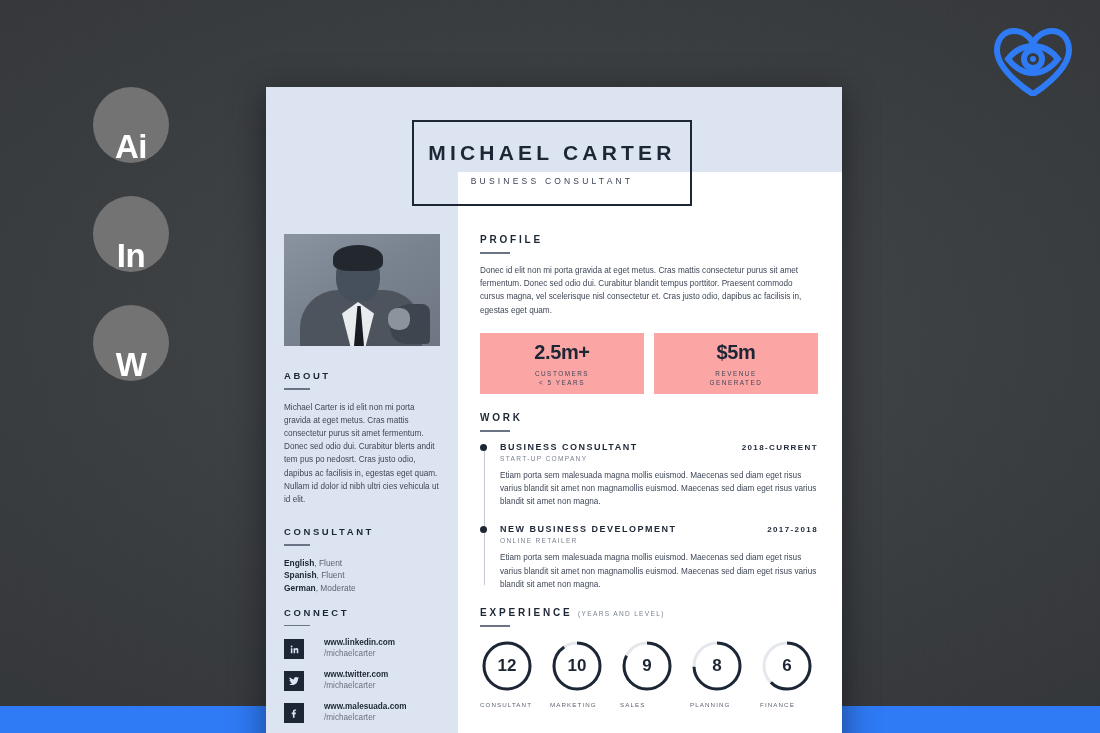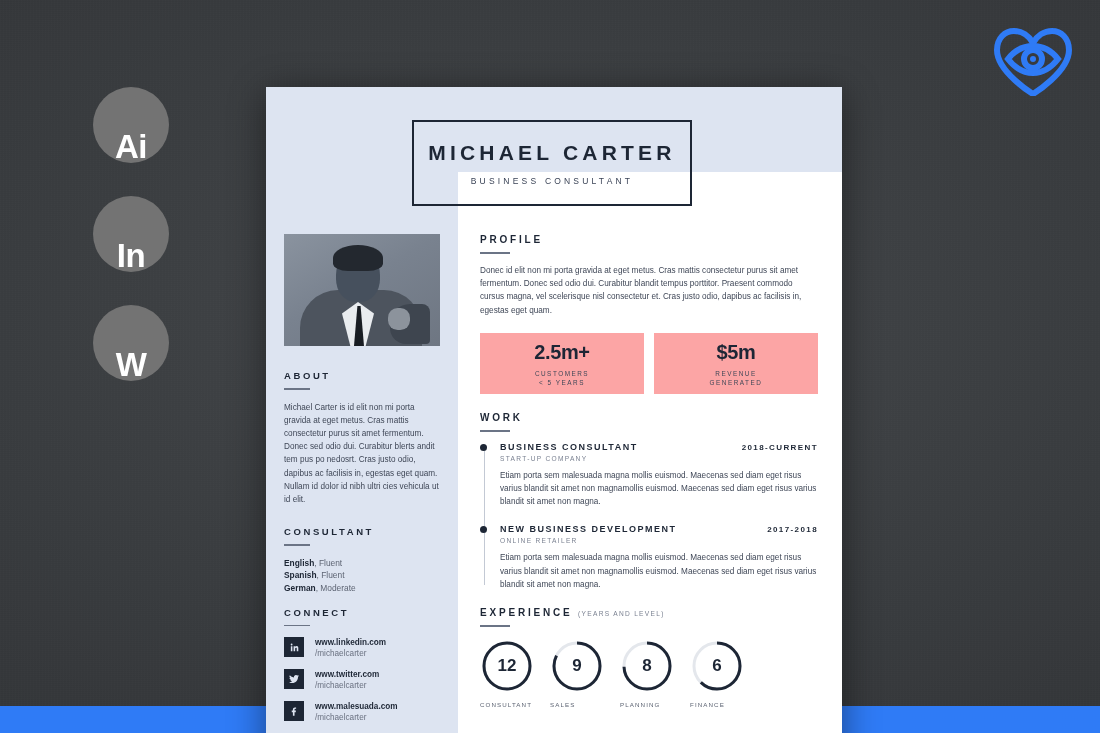--- a/index.html
+++ b/index.html
@@ -190,22 +190,22 @@
     font-size: 8.2px;
     line-height: 13.2px;
     color: #3f4757;
   }
 
   .lang-row { font-size: 8.4px; line-height: 12.6px; color: #5d6473; }
   .lang-row b { color: #1d2635; }
 
   .connect-row {
     display: flex;
-    align-items: flex-start;
-    gap: 11px;
+    align-items: flex-end;
+    gap: 20px;
     margin-bottom: 10px;
   }
   .sico {
     width: 20px; height: 20px;
     background: #1d2635;
     color: #dde4f1;
     display: flex;
     align-items: center;
     justify-content: center;
     flex: none;
@@ -452,20 +452,30 @@
                 <circle cx="27" cy="27" r="23" fill="none" stroke="#1d2635" stroke-width="3" stroke-dasharray="144.51 0.00" transform="rotate(-90 27 27)" stroke-linecap="butt"></circle>
               </svg>
               <div class="exp-num">12</div>
             </div>
             <div class="exp-lbl">CONSULTANT</div>
           </div>
           <div class="exp-item">
             <div class="exp-ring">
               <svg width="54" height="54" viewBox="0 0 54 54">
                 <circle cx="27" cy="27" r="23" fill="none" stroke="#e4e7ec" stroke-width="3"></circle>
+                <circle cx="27" cy="27" r="23" fill="none" stroke="#1d2635" stroke-width="3" stroke-dasharray="130.06 14.45" transform="rotate(-90 27 27)" stroke-linecap="butt"></circle>
+              </svg>
+              <div class="exp-num">10</div>
+            </div>
+            <div class="exp-lbl">MARKETING</div>
+          </div>
+          <div class="exp-item">
+            <div class="exp-ring">
+              <svg width="54" height="54" viewBox="0 0 54 54">
+                <circle cx="27" cy="27" r="23" fill="none" stroke="#e4e7ec" stroke-width="3"></circle>
                 <circle cx="27" cy="27" r="23" fill="none" stroke="#1d2635" stroke-width="3" stroke-dasharray="118.50 26.01" transform="rotate(-90 27 27)" stroke-linecap="butt"></circle>
               </svg>
               <div class="exp-num">9</div>
             </div>
             <div class="exp-lbl">SALES</div>
           </div>
           <div class="exp-item">
             <div class="exp-ring">
               <svg width="54" height="54" viewBox="0 0 54 54">
                 <circle cx="27" cy="27" r="23" fill="none" stroke="#e4e7ec" stroke-width="3"></circle>

